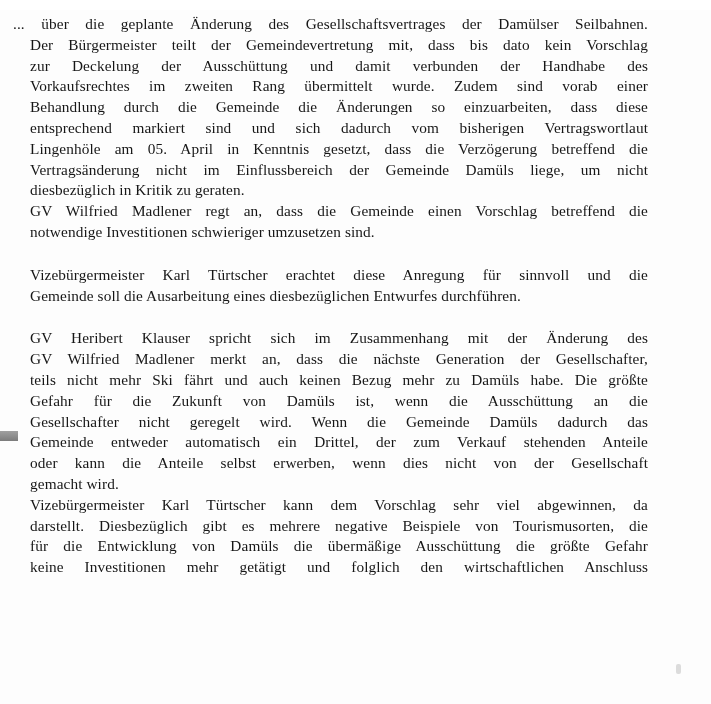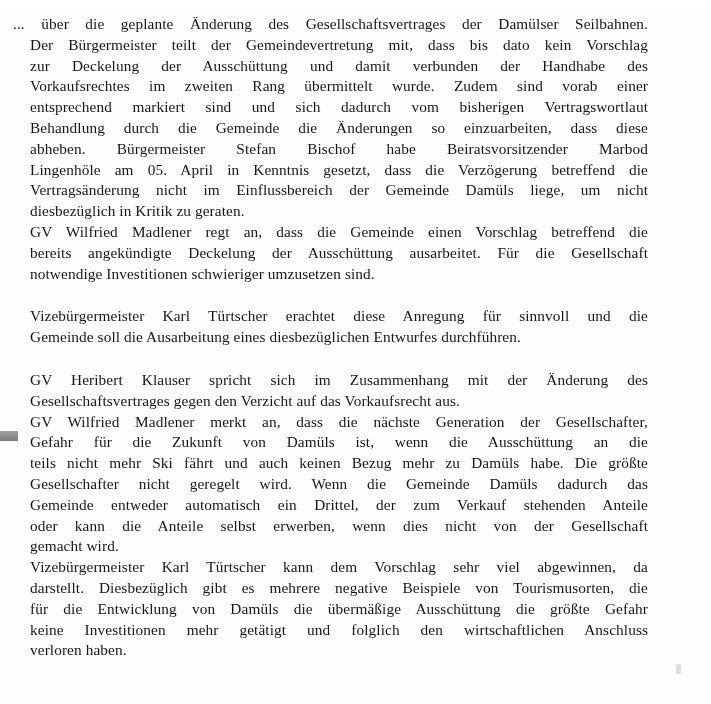--- a/index.html
+++ b/index.html
@@ -68,50 +68,46 @@
 
 <div class="page" style="background: rgb(253, 253, 253); color: rgb(22, 22, 22);">
   <div class="artifact-bar"></div>
   <div class="artifact-speck" style="background: rgb(220, 220, 220);"></div>
   <div class="text-block" id="text-block">
       <div class="paragraph">
         <div class="line hanging">... über die geplante Änderung des Gesellschaftsvertrages der Damülser Seilbahnen.</div>
         <div class="line">Der Bürgermeister teilt der Gemeindevertretung mit, dass bis dato kein Vorschlag</div>
         <div class="line">zur Deckelung der Ausschüttung und damit verbunden der Handhabe des</div>
         <div class="line">Vorkaufsrechtes im zweiten Rang übermittelt wurde. Zudem sind vorab einer</div>
+        <div class="line">Behandlung durch die Gemeinde die Änderungen so einzuarbeiten, dass diese</div>
         <div class="line">entsprechend markiert sind und sich dadurch vom bisherigen Vertragswortlaut</div>
-        <div class="line">Behandlung durch die Gemeinde die Änderungen so einzuarbeiten, dass diese</div>
-        <div class="line">abheben. Bürgermeister Stefan Bischof habe Beiratsvorsitzender Marbod</div>
         <div class="line">Lingenhöle am 05. April in Kenntnis gesetzt, dass die Verzögerung betreffend die</div>
         <div class="line">Vertragsänderung nicht im Einflussbereich der Gemeinde Damüls liege, um nicht</div>
         <div class="line last">diesbezüglich in Kritik zu geraten.</div>
       </div>
       <div class="paragraph">
         <div class="line">GV Wilfried Madlener regt an, dass die Gemeinde einen Vorschlag betreffend die</div>
-        <div class="line">bereits angekündigte Deckelung der Ausschüttung ausarbeitet. Für die Gesellschaft</div>
         <div class="line last">notwendige Investitionen schwieriger umzusetzen sind.</div>
       </div>
       <div class="paragraph gap">
         <div class="line">Vizebürgermeister Karl Türtscher erachtet diese Anregung für sinnvoll und die</div>
         <div class="line last">Gemeinde soll die Ausarbeitung eines diesbezüglichen Entwurfes durchführen.</div>
       </div>
       <div class="paragraph gap">
         <div class="line">GV Heribert Klauser spricht sich im Zusammenhang mit der Änderung des</div>
-        <div class="line last">Gesellschaftsvertrages gegen den Verzicht auf das Vorkaufsrecht aus.</div>
       </div>
       <div class="paragraph">
         <div class="line">GV Wilfried Madlener merkt an, dass die nächste Generation der Gesellschafter,</div>
+        <div class="line">teils nicht mehr Ski fährt und auch keinen Bezug mehr zu Damüls habe. Die größte</div>
         <div class="line">Gefahr für die Zukunft von Damüls ist, wenn die Ausschüttung an die</div>
-        <div class="line">teils nicht mehr Ski fährt und auch keinen Bezug mehr zu Damüls habe. Die größte</div>
         <div class="line">Gesellschafter nicht geregelt wird. Wenn die Gemeinde Damüls dadurch das</div>
         <div class="line">Gemeinde entweder automatisch ein Drittel, der zum Verkauf stehenden Anteile</div>
         <div class="line">oder kann die Anteile selbst erwerben, wenn dies nicht von der Gesellschaft</div>
         <div class="line last">gemacht wird.</div>
       </div>
       <div class="paragraph">
         <div class="line">Vizebürgermeister Karl Türtscher kann dem Vorschlag sehr viel abgewinnen, da</div>
         <div class="line">darstellt. Diesbezüglich gibt es mehrere negative Beispiele von Tourismusorten, die</div>
         <div class="line">für die Entwicklung von Damüls die übermäßige Ausschüttung die größte Gefahr</div>
         <div class="line">keine Investitionen mehr getätigt und folglich den wirtschaftlichen Anschluss</div>
-        <div class="line last">verloren haben.</div>
       </div>
     </div>
 </div>
 
 </body></html>

